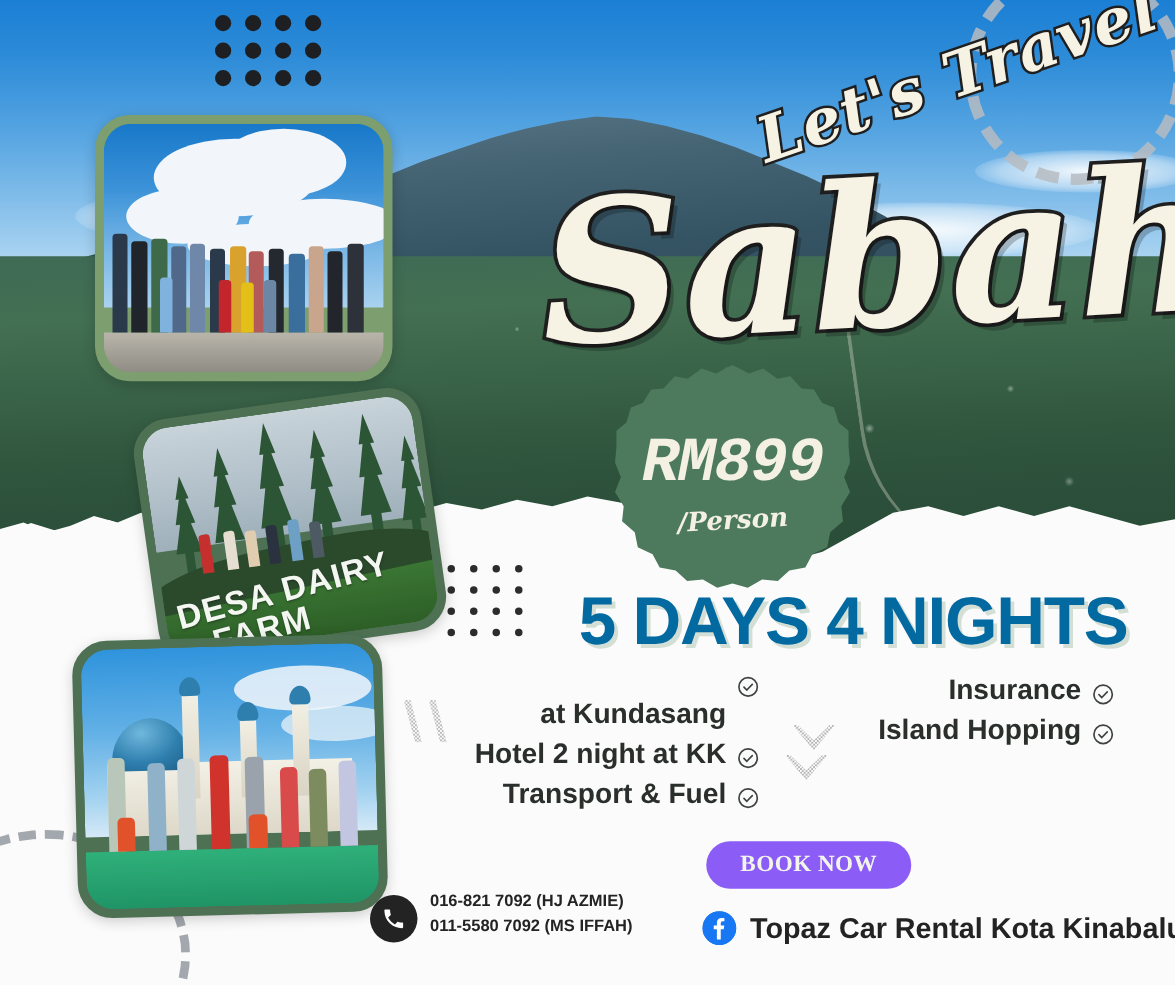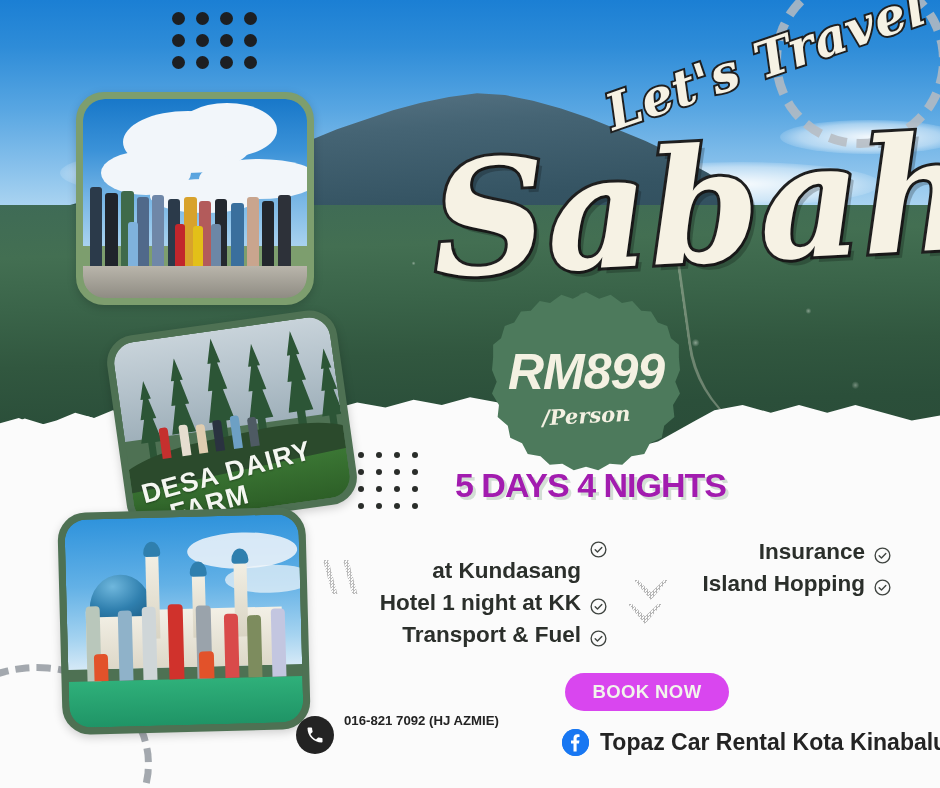--- a/index.html
+++ b/index.html
@@ -223,35 +223,35 @@
       100.0% 41.5%, 97.5% 47.8%, 100.0% 54.0%, 96.3% 60.1%, 97.0% 66.5%,
       91.6% 71.2%, 90.3% 77.5%, 84.0% 80.5%, 81.0% 86.2%, 74.2% 87.4%,
       69.3% 91.9%, 62.6% 91.3%, 56.5% 94.8%, 50.0% 93.0%, 43.5% 94.8%,
       37.4% 91.3%, 30.7% 91.9%, 25.8% 87.4%, 19.0% 86.2%, 16.0% 80.5%,
       9.7% 77.5%, 8.4% 71.2%, 3.0% 66.5%, 3.7% 60.1%, 0.0% 54.0%,
       2.5% 47.8%, 0.0% 41.5%, 0.6% 34.8%, 0.6% 28.0%, 4.8% 24.6%,
       6.8% 18.1%, 11.8% 16.2%, 15.4% 10.4%, 20.6% 10.0%, 25.4% 4.8%,
       30.9% 5.8%, 36.9% 1.5%, 43.0% 3.6%);
   }
   #rm-price {
-    font-family:Liberation Sans, sans-serif; font-style:italic; font-weight:700;
+    font-family:Liberation Mono, monospace; font-style:italic; font-weight:700;
     color:#f4f1e2; font-size:50px; line-height:1; letter-spacing:-1px;
     transform: translateY(2px);
   }
   #per-person {
     font-family:"DejaVu Serif", serif; font-style:italic; font-weight:700;
     color:#f4f1e2; font-size:21px; margin-top:8px; transform: rotate(-3deg);
   }
 
   
   #days-heading {
     position:absolute; left: 455px; top: 466px; width: 455px;
-    text-align:left;
-    font-weight: 900; font-size: 34px; letter-spacing:-1px;
-    color: #a21caf;
+    text-align:center;
+    font-weight: 900; font-size: 54px; letter-spacing:-1px;
+    color: #0369a1;
     font-family:"Liberation Sans", sans-serif;
     text-shadow: 3px 3px 0 rgba(120,160,125,.30);
   }
 
   
   .feat-col {
     position:absolute;
     font-weight: 800; font-size: 22.5px; color:#2b2f2b;
     line-height: 1.42;
     font-family:"Liberation Sans", sans-serif;
@@ -260,23 +260,23 @@
   #feat-right { left: 630px; top: 536px; width: 262px; text-align: right; }
   .feat-row { display:flex; align-items:center; justify-content:flex-end; gap:8px; white-space:nowrap; }
   .feat-row .txt { }
   .chk { flex: 0 0 auto; width:19px; height:19px; display:inline-block; }
   .chk.hidden { visibility: hidden; }
 
   
   #book-now {
     position:absolute; left: 565px; top: 673px;
     width: 164px; height: 38px;
-    background:#d946ef; color:#f2f5ec;
+    background:#8b5cf6; color:#f2f5ec;
     border:none; border-radius: 19px;
-    font-family:Liberation Sans, sans-serif;
+    font-family:Liberation Serif, serif;
     font-weight: 800; font-size: 18.5px; letter-spacing:.4px;
     cursor:pointer;
   }
 
   
   #phone-icon {
     position:absolute; left: 296px; top: 716px;
     width: 38px; height: 38px; border-radius:50%;
     background:#232323;
     display:flex; align-items:center; justify-content:center;
@@ -466,21 +466,21 @@
           </svg></span>
       </div>
       <div class="feat-row">
         <span class="txt">at Kundasang</span>
         <span class="chk hidden"><svg viewBox="0 0 24 24" width="19" height="19" fill="none" stroke="#3f4440" stroke-width="1.7">
             <circle cx="12" cy="12" r="9.3"></circle>
             <path d="M7.8 12.3l2.9 2.9 5.5-5.8" stroke-linecap="round" stroke-linejoin="round"></path>
           </svg></span>
       </div>
       <div class="feat-row">
-        <span class="txt">Hotel 1 night at KK</span>
+        <span class="txt">Hotel 2 night at KK</span>
         <span class="chk"><svg viewBox="0 0 24 24" width="19" height="19" fill="none" stroke="#3f4440" stroke-width="1.7">
             <circle cx="12" cy="12" r="9.3"></circle>
             <path d="M7.8 12.3l2.9 2.9 5.5-5.8" stroke-linecap="round" stroke-linejoin="round"></path>
           </svg></span>
       </div>
       <div class="feat-row">
         <span class="txt">Transport &amp; Fuel</span>
         <span class="chk"><svg viewBox="0 0 24 24" width="19" height="19" fill="none" stroke="#3f4440" stroke-width="1.7">
             <circle cx="12" cy="12" r="9.3"></circle>
             <path d="M7.8 12.3l2.9 2.9 5.5-5.8" stroke-linecap="round" stroke-linejoin="round"></path>
@@ -506,20 +506,21 @@
 
   <button id="book-now">BOOK NOW</button>
 
   <div id="phone-icon">
     <svg width="20" height="20" viewBox="0 0 24 24" fill="#ffffff" aria-hidden="true">
       <path d="M6.6 10.8c1.4 2.8 3.8 5.1 6.6 6.6l2.2-2.2c.3-.3.7-.4 1-.2 1.1.4 2.3.6 3.6.6.6 0 1 .4 1 1V20c0 .6-.4 1-1 1C10.6 21 3 13.4 3 4c0-.6.4-1 1-1h3.5c.6 0 1 .4 1 1 0 1.2.2 2.4.6 3.6.1.3 0 .7-.2 1l-2.3 2.2z"></path>
     </svg>
   </div>
   <div id="phone-list">
       <div>016-821 7092 (HJ AZMIE)</div>
+      <div>011-5580 7092 (MS IFFAH)</div>
     </div>
 
   <div id="fb-block">
     <div id="fb-icon">
       <svg width="27" height="27" viewBox="0 0 24 24" aria-hidden="true">
         <circle cx="12" cy="12" r="12" fill="#1877f2"></circle>
         <path fill="#ffffff" d="M15.1 12.8l.4-2.6h-2.5V8.5c0-.7.35-1.4 1.47-1.4h1.13V4.9s-1.02-.17-2-.17c-2.04 0-3.37 1.24-3.37 3.47v1.99H8v2.6h2.23V20a8.9 8.9 0 002.75 0v-7.2h2.12z"></path>
       </svg>
     </div>
     <div id="fb-name">Topaz Car Rental Kota Kinabalu</div>

